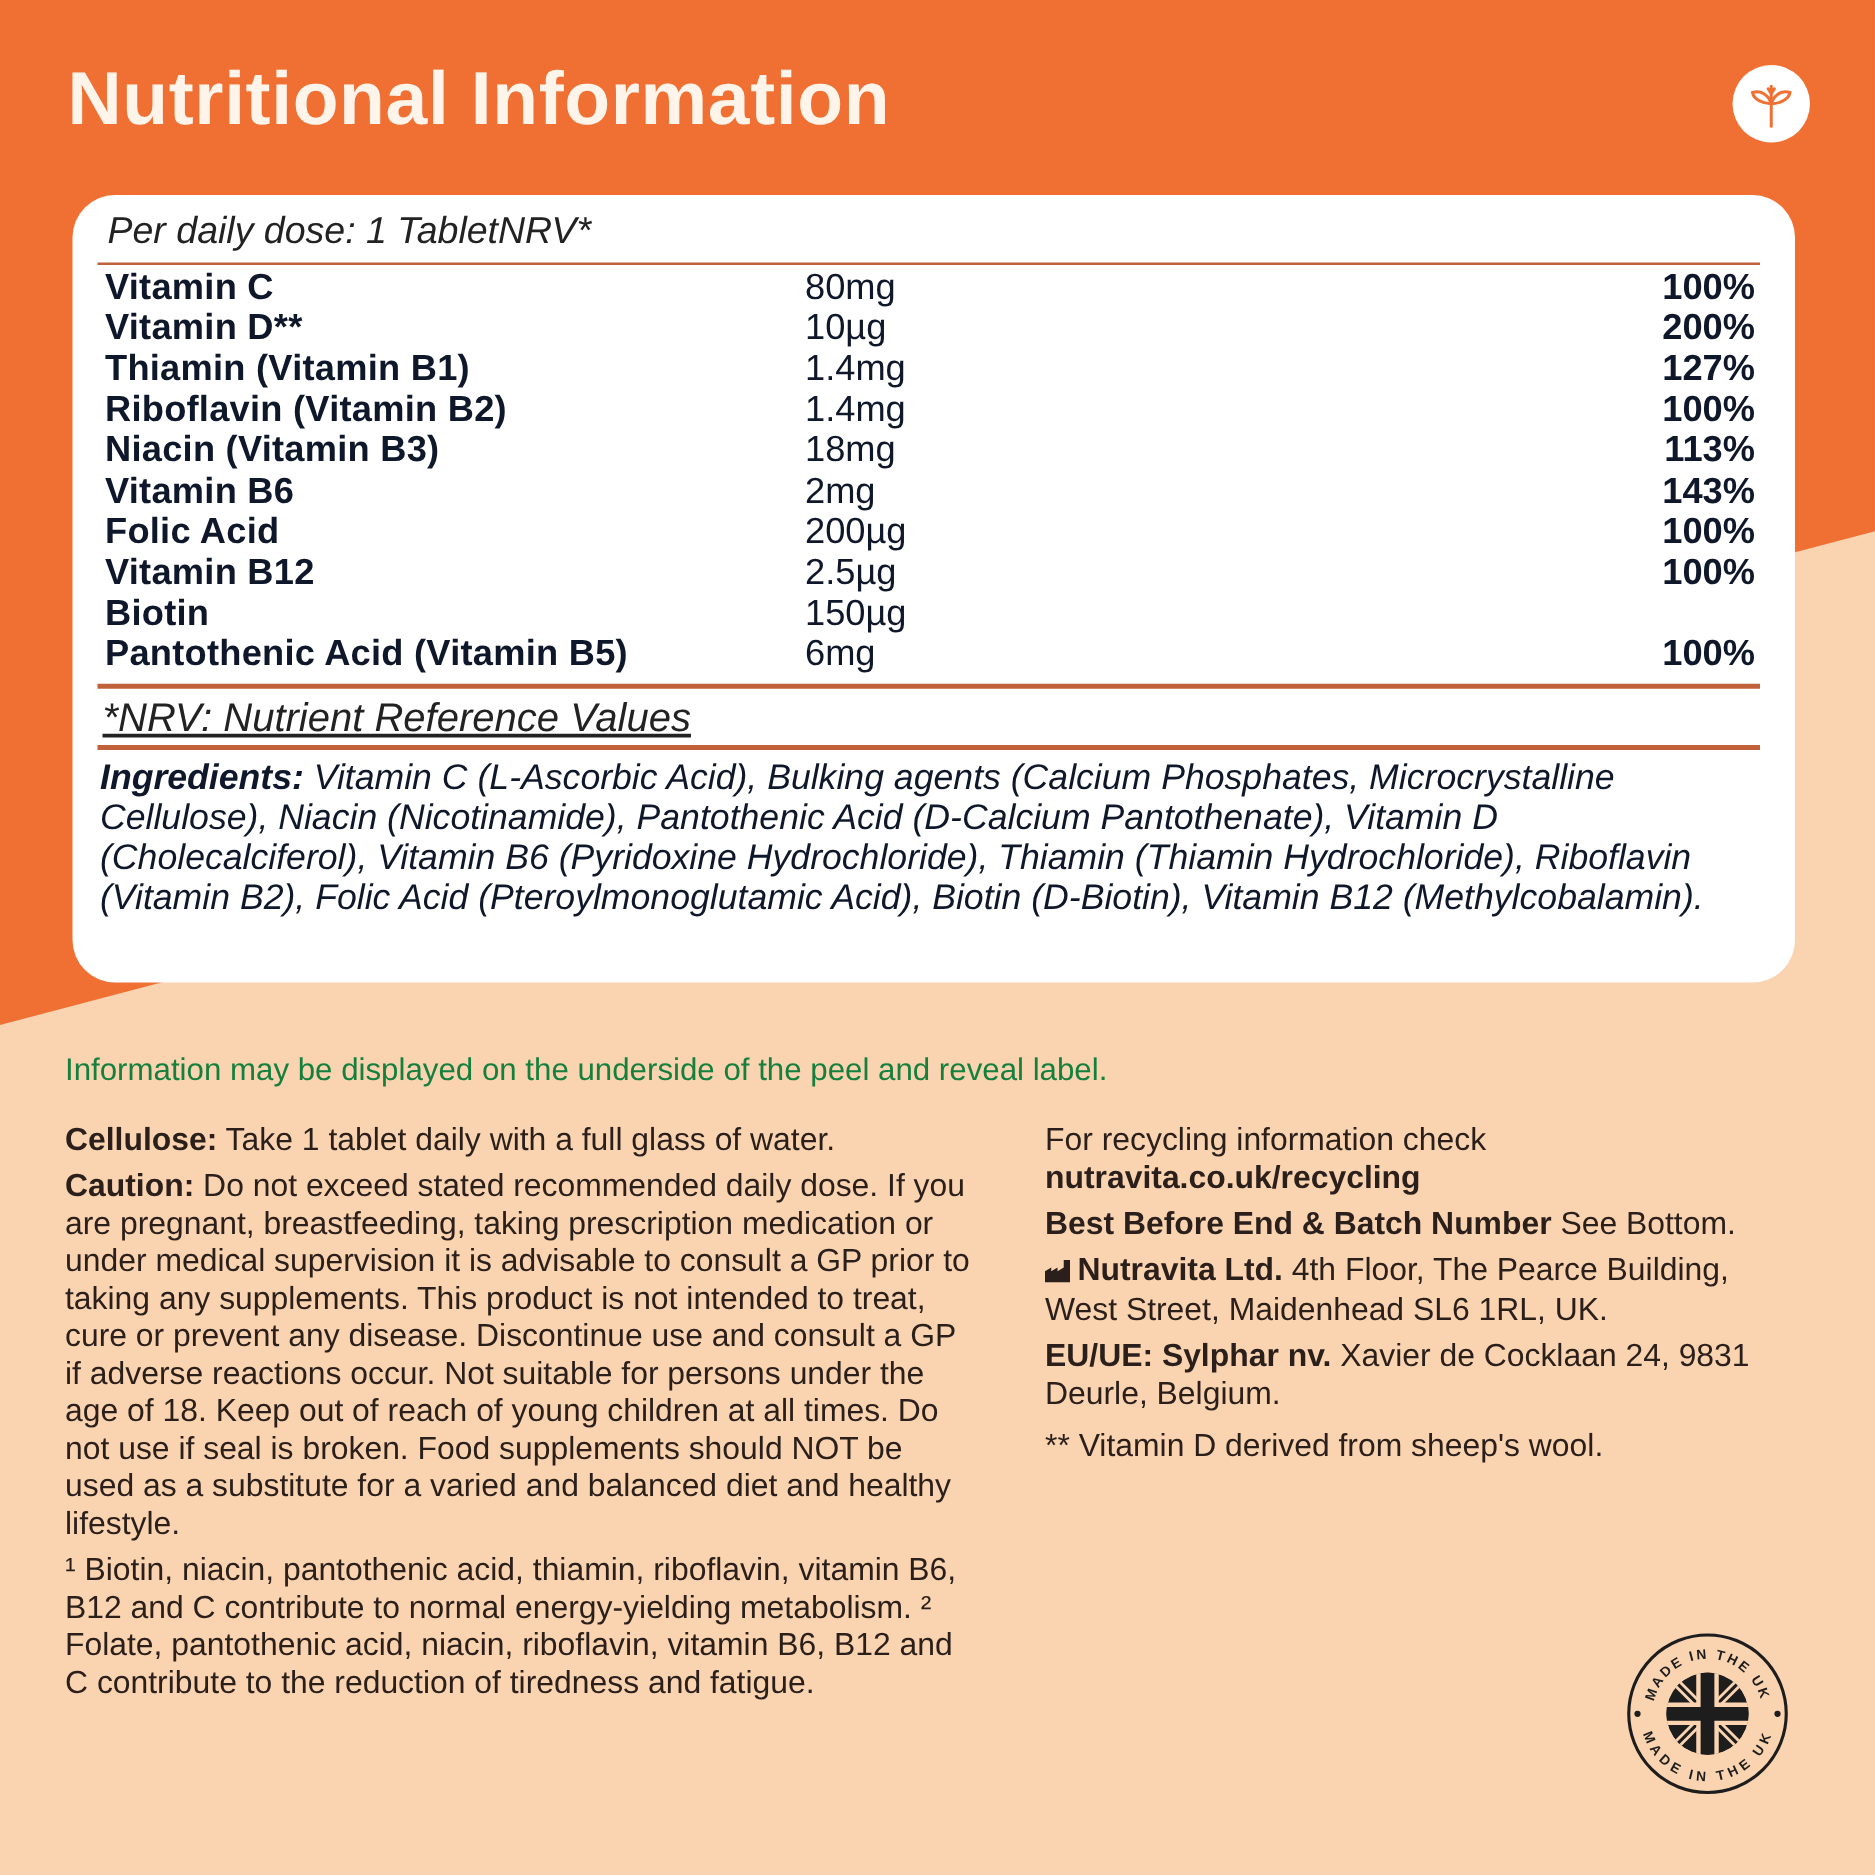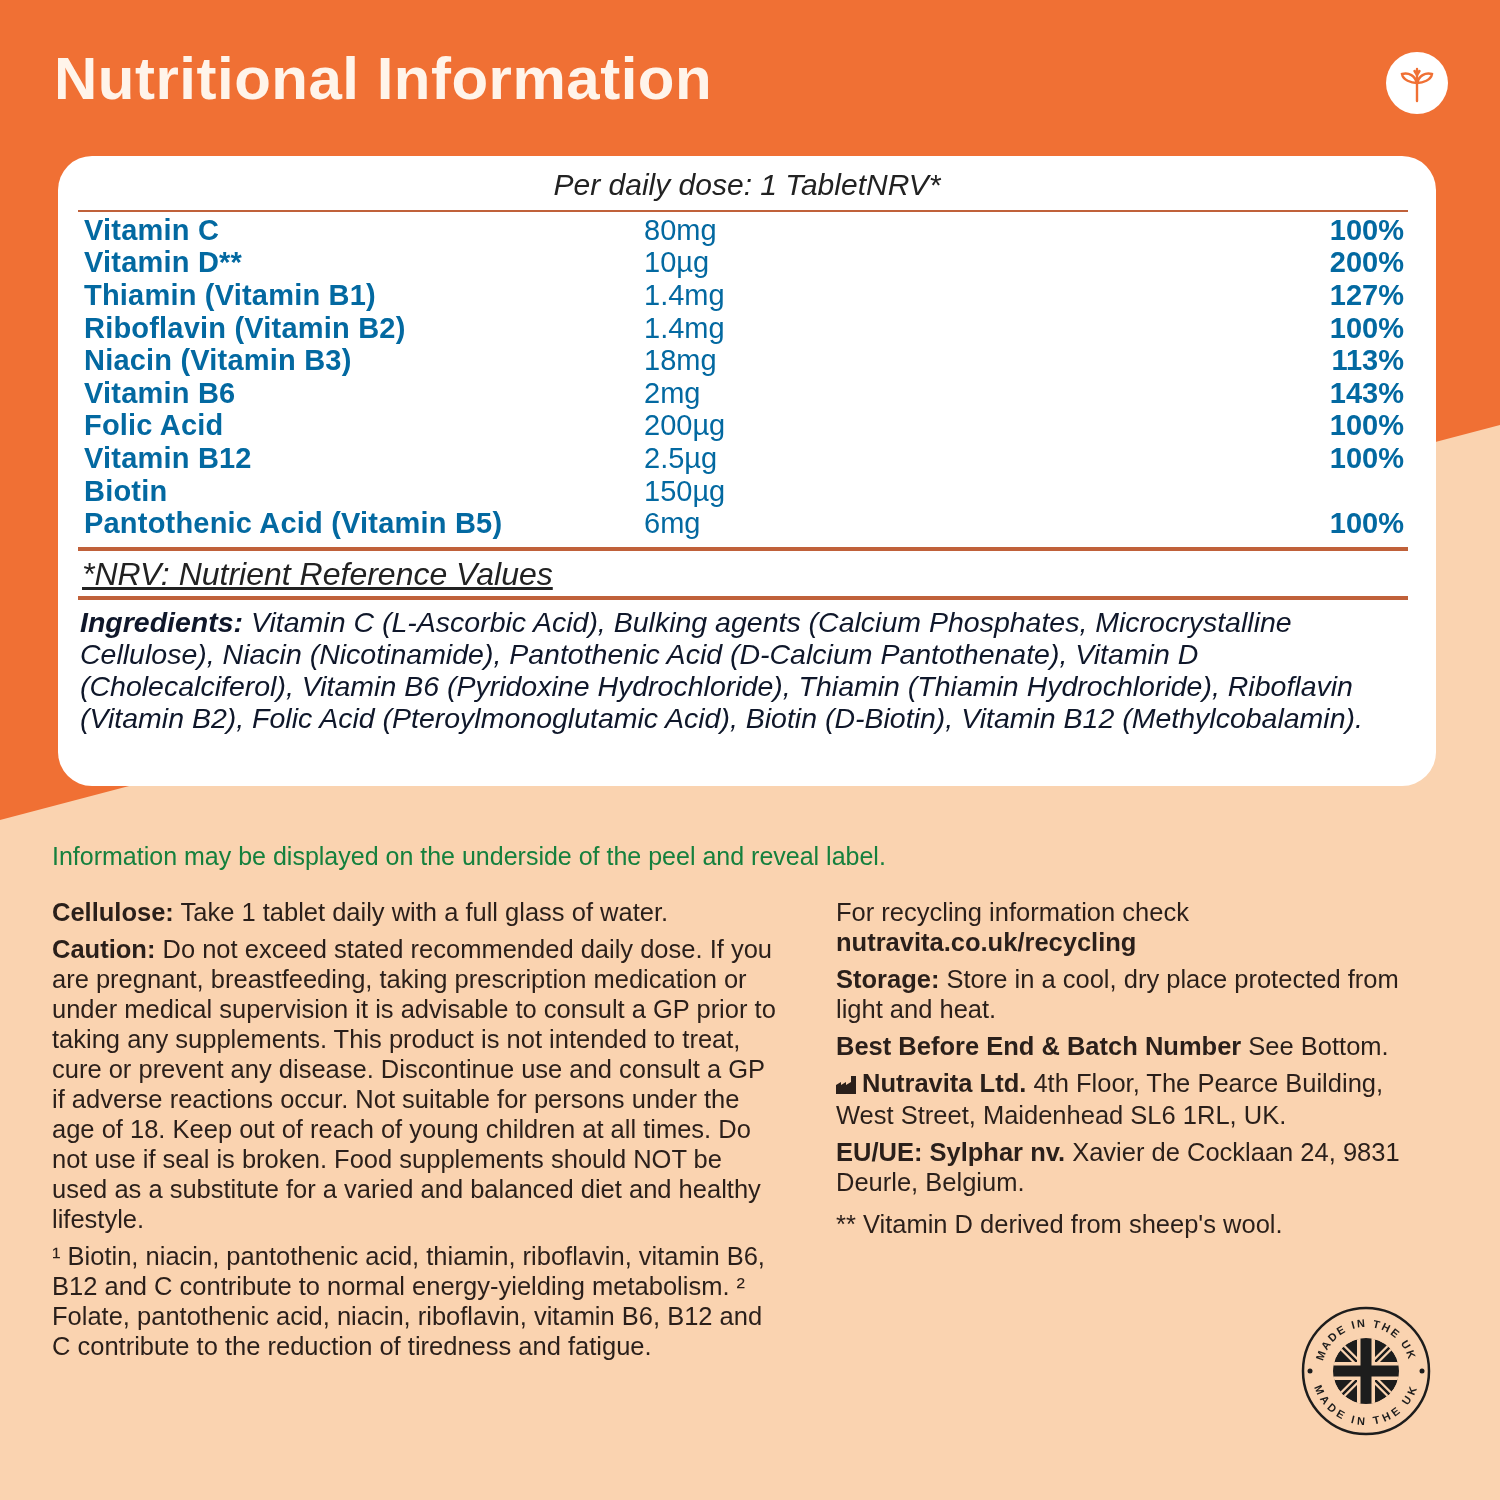--- a/index.html
+++ b/index.html
@@ -27,32 +27,32 @@
     background: #ffffff; z-index: 2;
     display: flex; align-items: center; justify-content: center;
   }
   .card {
     position: absolute; left: 58px; top: 156px;
     width: 1378px; height: 630px;
     background: #ffffff; border-radius: 34px; z-index: 2;
   }
   .nut-head {
     position: absolute; left: 28px; top: 12px; width: 1322px;
-    display: flex; justify-content: center;
+    display: flex; justify-content: flex-start;
     font-style: italic; font-size: 30px; color: #222;
   }
   .nut-rule {
     position: absolute; left: 20px; width: 1330px; background: #c0613a;
   }
   .nut-rows {
     position: absolute; left: 26px; top: 58px; width: 1320px;
   }
   .nut-row {
     display: flex; height: 32.6px; align-items: center;
-    font-size: 29px; color: #0369a1;
+    font-size: 29px; color: #0f172a;
   }
   .nut-name { width: 560px; font-weight: bold; letter-spacing: 0.2px; }
   .nut-amount { width: 250px; }
   .nut-nrv { flex: 1; text-align: right; font-weight: bold; }
   .nrv-note {
     position: absolute; left: 24px; top: 400px;
     font-style: italic; font-size: 32px; color: #222; text-decoration: underline;
   }
   .ingredients {
     position: absolute; left: 22px; top: 450px; width: 1310px;
@@ -166,21 +166,20 @@
 <p class="info-note">Information may be displayed on the underside of the peel and reveal label.</p>
 
 <div class="col-left">
   <p class="para"><b>Cellulose:</b><span> Take 1 tablet daily with a full glass  of water.</span></p>
   <p class="para"><b>Caution:</b><span> Do not exceed stated recommended daily dose. If you are pregnant, breastfeeding, taking prescription medication or under medical supervision it is advisable to consult a GP prior to taking any supplements. This product is not intended to treat, cure or prevent any disease. Discontinue use and consult a GP if adverse reactions occur. Not suitable for persons under the age of 18. Keep out of reach of young children at all times. Do not use if seal is broken. Food supplements should NOT be used as a substitute for a varied and balanced diet and healthy lifestyle.</span></p>
   <p class="para"><span>¹</span><span> Biotin, niacin, pantothenic acid, thiamin, riboflavin, vitamin B6, B12 and C contribute to normal energy-yielding metabolism. </span><span>²</span><span> Folate, pantothenic acid, niacin, riboflavin, vitamin B6, B12 and C contribute to the reduction of tiredness and fatigue.</span></p>
 </div>
 
 <div class="col-right">
   <p class="para"><span>For recycling information check</span><br><b>nutravita.co.uk/recycling</b></p>
-  <p class="para"><b>Storage:</b><span> Store in a cool, dry place protected from light and heat.</span></p>
   <p class="para"><b>Best Before End &amp; Batch Number</b><span> See Bottom.</span></p>
   <p class="para"><span class="mfr-icon"><svg width="22" height="18" viewBox="0 0 22 18">
           <path d="M0 18 V9 L5 6 V9 L10 6 V9 L15 6 V0 H20 V18 Z" fill="#2a1f1a"></path>
         </svg></span><b>Nutravita Ltd.</b><span> 4th Floor, The Pearce Building, West Street, Maidenhead SL6 1RL, UK.</span></p>
   <p class="para"><b>EU/UE: Sylphar nv.</b><span> Xavier de Cocklaan 24, 9831 Deurle, Belgium.</span></p>
   <p class="para" style="margin-top:12px;"> ** Vitamin D derived from sheep's wool.</p>
 </div>
 
 <div class="uk-badge">
   <svg width="132" height="132" viewBox="0 0 132 132">

